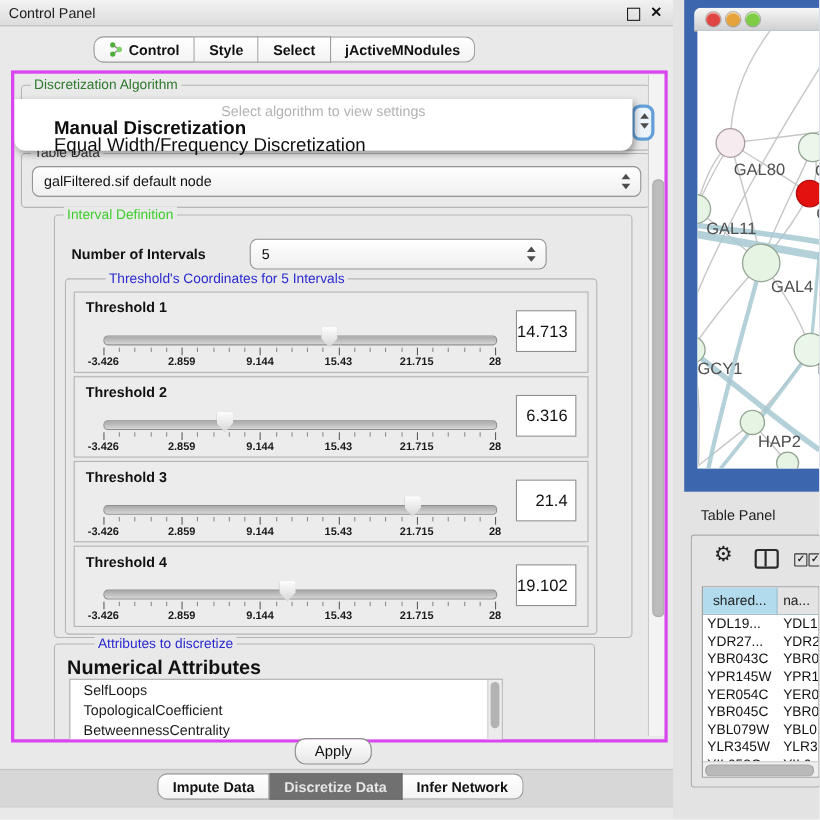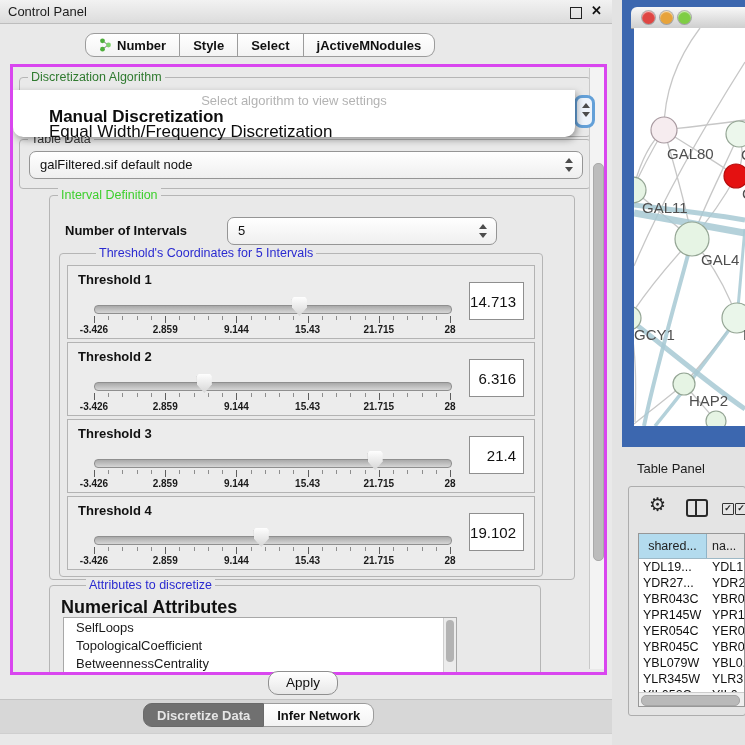--- a/index.html
+++ b/index.html
@@ -122,21 +122,21 @@
         <div class="tab">
           <span class="tabicon">
             <svg width="13" height="14" viewBox="0 0 13 14">
               <line x1="4" y1="3" x2="9" y2="7" stroke="#7a7a7a"></line>
               <line x1="4" y1="11" x2="9" y2="7" stroke="#7a7a7a"></line>
               <circle cx="3.5" cy="2.8" r="2.4" fill="#4fae3c"></circle>
               <circle cx="3.5" cy="11.2" r="2.4" fill="#4fae3c"></circle>
               <circle cx="9.5" cy="7" r="2.4" fill="#7ed26b"></circle>
             </svg>
           </span>
-          <span>Number</span>
+          <span>Control</span>
         </div>
         <div class="tab">
           <span>Style</span>
         </div>
         <div class="tab">
           <span>Select</span>
         </div>
         <div class="tab">
           <span>jActiveMNodules</span>
         </div>
@@ -375,20 +375,23 @@
 
       <div id="cp-scroll">
           <div id="cp-thumb"></div>
         </div>
     </div>
 
     <div id="apply-btn">Apply</div>
 
     <div id="bottom-strip"></div>
     <div id="tabs-bottom" class="tabbar">
+        <div class="tab">
+          <span>Impute Data</span>
+        </div>
         <div class="tab sel">
           <span>Discretize Data</span>
         </div>
         <div class="tab">
           <span>Infer Network</span>
         </div>
       </div>
   </div>
 
   <div id="right-bg"></div>

